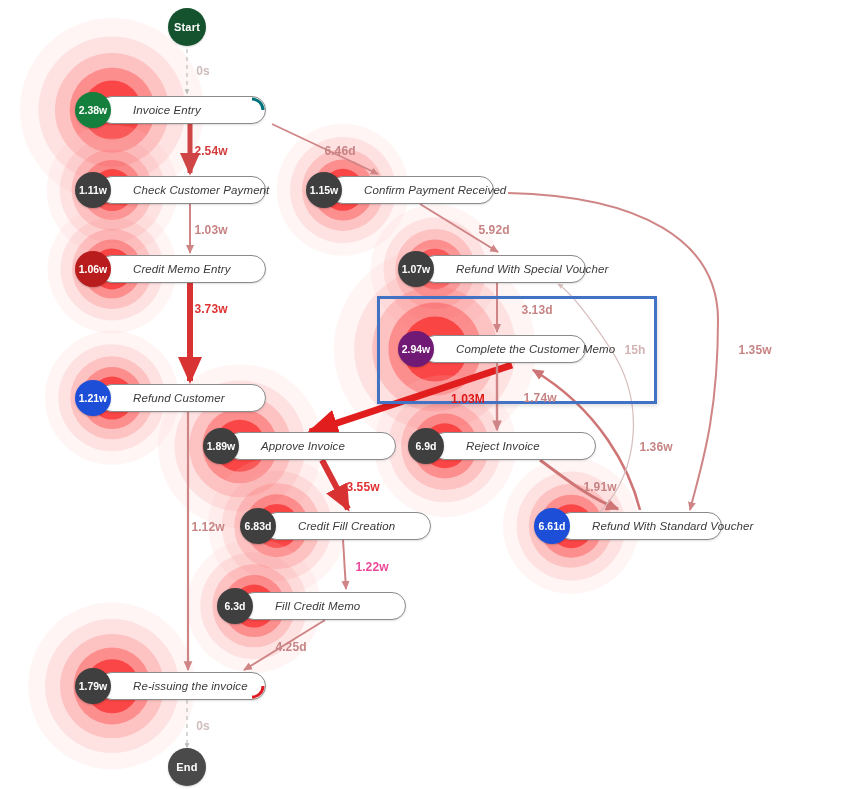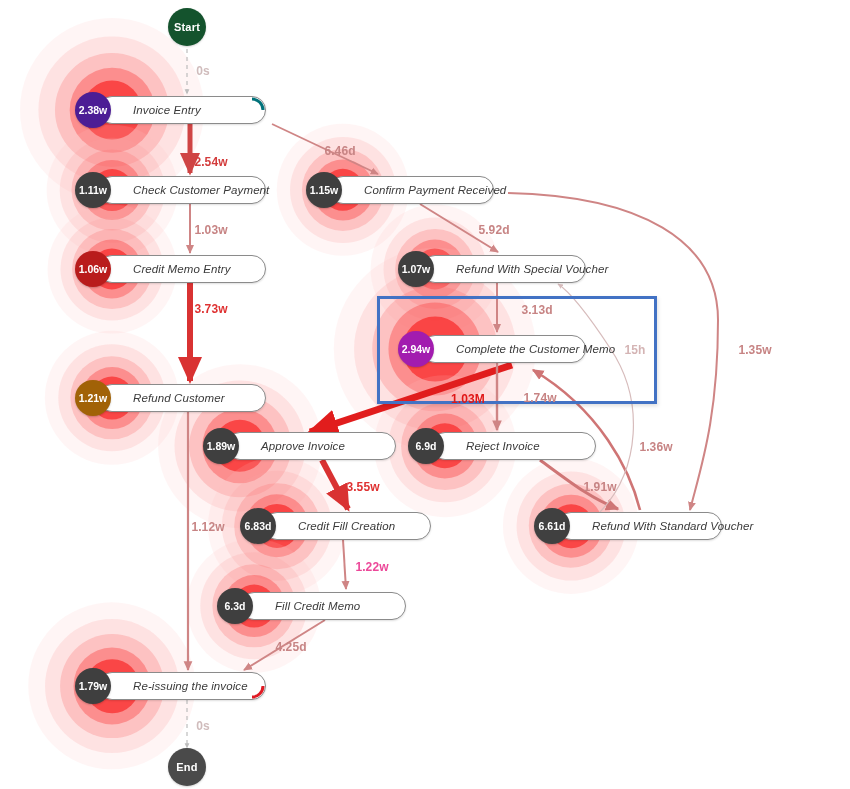--- a/index.html
+++ b/index.html
@@ -244,42 +244,42 @@
       <path d="M540,460 C570,482 590,498 618,509" fill="none" stroke="#cf7575" stroke-width="3" stroke-linecap="butt" marker-end="url(#arrow-5)"></path>
       <path d="M343,540 L346,589" fill="none" stroke="#cf8585" stroke-width="2" stroke-linecap="butt" marker-end="url(#arrow-2)"></path>
       <path d="M325,620 L244,670" fill="none" stroke="#cf8585" stroke-width="2" stroke-linecap="butt" marker-end="url(#arrow-2)"></path>
       <path d="M640,510 C630,470 600,410 533,370" fill="none" stroke="#cf7575" stroke-width="2.6" stroke-linecap="butt" marker-end="url(#arrow-5)"></path>
       <path d="M600,512 C640,470 645,400 610,348 C585,310 570,292 558,284" fill="none" stroke="#d7bcbc" stroke-width="1.2" stroke-linecap="butt" marker-end="url(#arrow-6)"></path>
       <path d="M187,700 L187,748" fill="none" stroke="#bdbdbd" stroke-width="1.2" stroke-linecap="butt" stroke-dasharray="4 4" marker-end="url(#arrow-0)"></path>
     </svg>
 
   <div id="node-layer">
       <div class="edge-label" style="left: 203px; top: 71px; color: rgb(208, 188, 188);">0s</div>
-      <div class="edge-label" style="left: 211px; top: 151px; color: rgb(211, 60, 60); margin-top: 11px;">2.54w</div>
+      <div class="edge-label" style="left: 211px; top: 151px; color: rgb(211, 60, 60);">2.54w</div>
       <div class="edge-label" style="left: 340px; top: 151px; color: rgb(199, 132, 132);">6.46d</div>
       <div class="edge-label" style="left: 211px; top: 230px; color: rgb(199, 132, 132);">1.03w</div>
       <div class="edge-label" style="left: 494px; top: 230px; color: rgb(199, 132, 132);">5.92d</div>
       <div class="edge-label" style="left: 755px; top: 350px; color: rgb(199, 132, 132);">1.35w</div>
       <div class="edge-label" style="left: 211px; top: 309px; color: rgb(223, 50, 50);">3.73w</div>
       <div class="edge-label" style="left: 537px; top: 310px; color: rgb(199, 132, 132);">3.13d</div>
       <div class="edge-label" style="left: 468px; top: 399px; color: rgb(224, 23, 23);">1.03M</div>
       <div class="edge-label" style="left: 540px; top: 398px; color: rgb(199, 132, 132);">1.74w</div>
       <div class="edge-label" style="left: 208px; top: 527px; color: rgb(199, 132, 132);">1.12w</div>
       <div class="edge-label" style="left: 363px; top: 487px; color: rgb(223, 50, 50);">3.55w</div>
       <div class="edge-label" style="left: 600px; top: 487px; color: rgb(199, 132, 132);">1.91w</div>
       <div class="edge-label" style="left: 372px; top: 567px; color: #ec4899;">1.22w</div>
       <div class="edge-label" style="left: 291px; top: 647px; color: rgb(199, 132, 132);">4.25d</div>
       <div class="edge-label" style="left: 656px; top: 447px; color: rgb(199, 132, 132);">1.36w</div>
       <div class="edge-label" style="left: 635px; top: 350px; color: rgb(212, 180, 180);">15h</div>
       <div class="edge-label" style="left: 203px; top: 726px; color: rgb(208, 188, 188);">0s</div>
       <div class="terminal" style="left: 168px; top: 8px; background: #14532d;">Start</div>
       <div class="terminal" style="left: 168px; top: 748px; background: rgb(74, 74, 74);">End</div>
       <div class="node" style="left: 98px; top: 96px; width: 168px; border-color: rgb(139, 139, 139);">
         <span class="node-label">Invoice Entry</span>
-        <div class="badge" style="background: #4c1d95;">2.38w</div>
+        <div class="badge" style="background: #15803d;">2.38w</div>
         <svg class="arc tr" viewBox="0 0 28 28">
           <path d="M14,3 A11,11 0 0 1 25,14" fill="none" stroke="#00727a" stroke-width="3" stroke-linecap="butt"></path>
         </svg>
       </div>
       <div class="node" style="left: 98px; top: 176px; width: 168px; border-color: rgb(139, 139, 139);">
         <span class="node-label">Check Customer Payment</span>
         <div class="badge" style="background: rgb(63, 63, 63);">1.11w</div>
       </div>
       <div class="node" style="left: 329px; top: 176px; width: 165px; border-color: rgb(139, 139, 139);">
         <span class="node-label">Confirm Payment Received</span>
@@ -288,41 +288,41 @@
       <div class="node" style="left: 98px; top: 255px; width: 168px; border-color: rgb(139, 139, 139);">
         <span class="node-label">Credit Memo Entry</span>
         <div class="badge" style="background: #b91c1c;">1.06w</div>
       </div>
       <div class="node" style="left: 421px; top: 255px; width: 165px; border-color: rgb(139, 139, 139);">
         <span class="node-label">Refund With Special Voucher</span>
         <div class="badge" style="background: rgb(63, 63, 63);">1.07w</div>
       </div>
       <div class="node" style="left: 421px; top: 335px; width: 165px; border-color: rgb(139, 139, 139);">
         <span class="node-label">Complete the Customer Memo</span>
-        <div class="badge" style="background: #a21caf;">2.94w</div>
+        <div class="badge" style="background: #701a75;">2.94w</div>
       </div>
       <div class="node" style="left: 98px; top: 384px; width: 168px; border-color: rgb(139, 139, 139);">
         <span class="node-label">Refund Customer</span>
-        <div class="badge" style="background: #a16207;">1.21w</div>
+        <div class="badge" style="background: #1d4ed8;">1.21w</div>
       </div>
       <div class="node" style="left: 226px; top: 432px; width: 170px; border-color: rgb(139, 139, 139);">
         <span class="node-label">Approve Invoice</span>
         <div class="badge" style="background: rgb(63, 63, 63); text-align: right;">1.89w</div>
       </div>
       <div class="node" style="left: 431px; top: 432px; width: 165px; border-color: rgb(139, 139, 139);">
         <span class="node-label">Reject Invoice</span>
         <div class="badge" style="background: rgb(63, 63, 63);">6.9d</div>
       </div>
       <div class="node" style="left: 263px; top: 512px; width: 168px; border-color: rgb(139, 139, 139);">
         <span class="node-label">Credit Fill Creation</span>
         <div class="badge" style="background: rgb(63, 63, 63);">6.83d</div>
       </div>
       <div class="node" style="left: 557px; top: 512px; width: 165px; border-color: rgb(139, 139, 139);">
         <span class="node-label">Refund With Standard Voucher</span>
-        <div class="badge" style="background: #404040;">6.61d</div>
+        <div class="badge" style="background: #1d4ed8;">6.61d</div>
       </div>
       <div class="node" style="left: 240px; top: 592px; width: 166px; border-color: rgb(139, 139, 139);">
         <span class="node-label">Fill Credit Memo</span>
         <div class="badge" style="background: rgb(63, 63, 63);">6.3d</div>
       </div>
       <div class="node" style="left: 98px; top: 672px; width: 168px; border-color: rgb(139, 139, 139);">
         <span class="node-label">Re-issuing the invoice</span>
         <div class="badge" style="background: rgb(63, 63, 63);">1.79w</div>
         <svg class="arc br" viewBox="0 0 28 28">
           <path d="M14,25 A11,11 0 0 0 25,14" fill="none" stroke="#e01b24" stroke-width="3" stroke-linecap="butt"></path>

